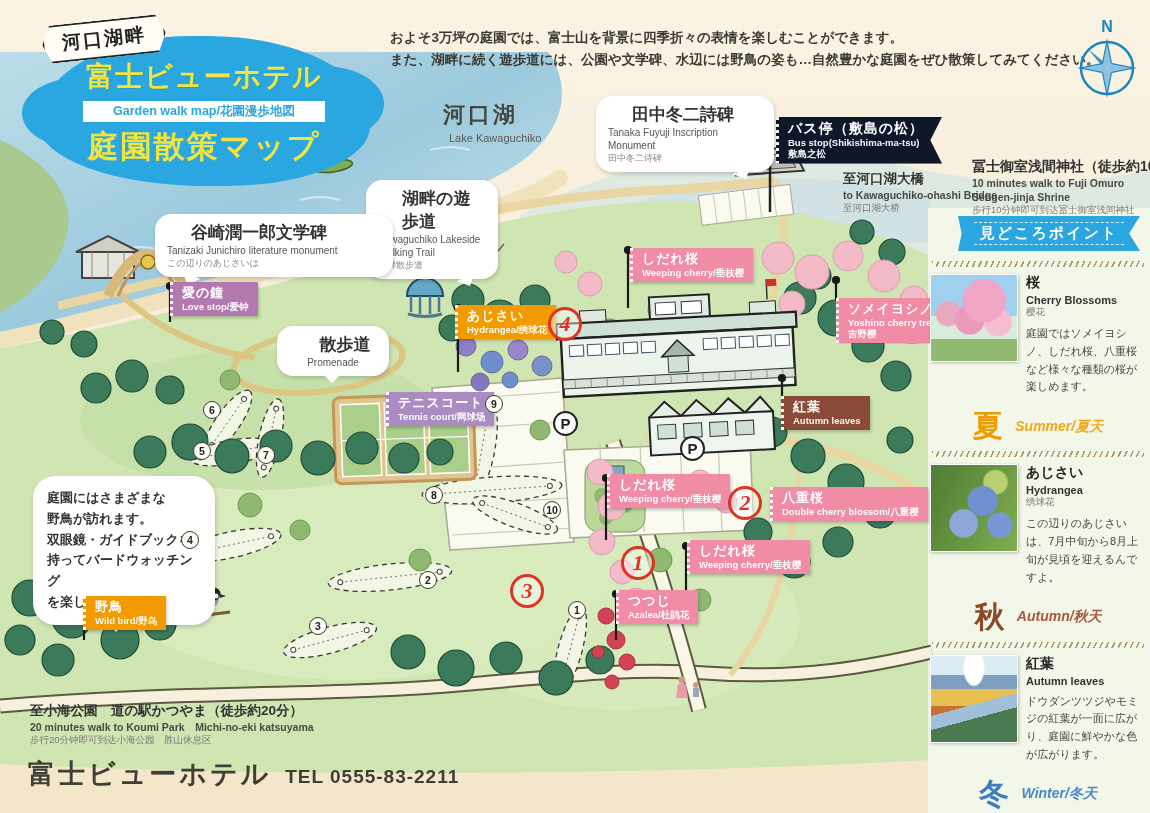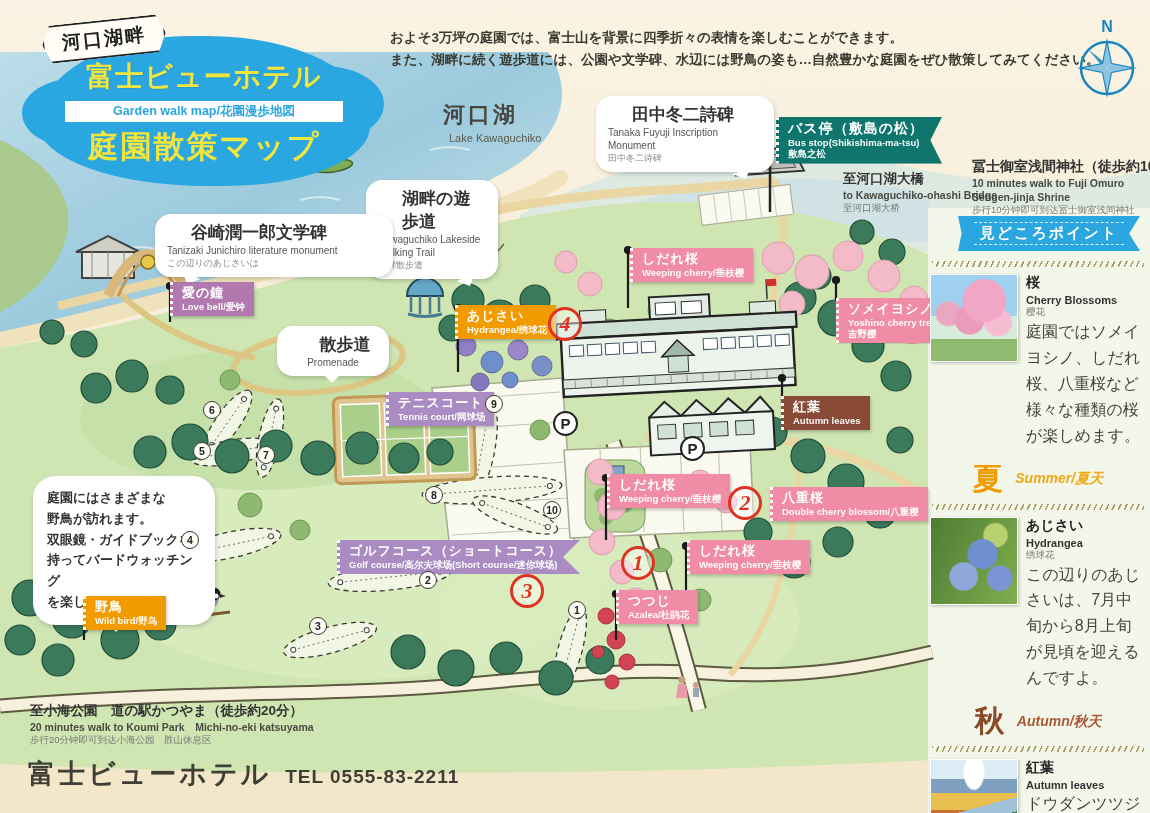--- a/index.html
+++ b/index.html
@@ -15,21 +15,21 @@
   .cloud::before { width:110px; height:70px; left:-16px; top:42px; }
   .cloud::after  { width:120px; height:76px; right:-14px; top:30px; }
   .cloud-inner { position:relative; z-index:2; text-align:center; padding-top:22px; }
   .badge { position:absolute; left:42px; top:20px; z-index:5; background:#fffdf6;
            border:2px solid #222; padding:4px 18px; font-size:19px; font-weight:bold; color:#222;
            transform:rotate(-6deg); clip-path:polygon(7% 0,93% 0,100% 50%,93% 100%,7% 100%,0 50%);
            letter-spacing:2px; }
   .title-main { color:#f2e53e; font-size:28px; font-weight:bold; letter-spacing:1px;
                 text-shadow:1px 1px 0 rgba(0,0,0,.08); }
   .title-band { background:#fff; color:#2aa7e0; font-size:12.5px; font-weight:bold;
-                width:278px; margin:5px auto 4px; padding:2px 0; }
+                width:242px; margin:5px auto 4px; padding:2px 0; }
   .title-sub { color:#f2e53e; font-size:31px; font-weight:bold; letter-spacing:2px; }
 
   .descr { position:absolute; left:390px; top:27px; font-size:13.5px; font-weight:bold;
            color:#3b3a32; line-height:1.65; }
 
   
   .compass { position:absolute; left:1072px; top:18px; width:70px; text-align:center; }
   .compass .n { color:#1a86c0; font-weight:bold; font-size:16px; }
 
   
@@ -54,21 +54,21 @@
   .map-label { position:absolute; color:#fff; padding:3px 9px 4px 9px; line-height:1.2;
                border-left:3px dotted rgba(255,255,255,.95);
                box-shadow:1px 2px 3px rgba(0,0,0,.22); white-space:nowrap; }
   .map-label .jp  { display:block; font-size:13px; font-weight:bold; letter-spacing:1px; }
   .map-label .sub { display:block; font-size:9.5px; font-weight:bold; opacity:.96; }
   .pink   { background:#f08ca6; }
   .orange { background:#f29b00; }
   .purple { background:#aa8cc2; }
   .mauve  { background:#b279ae; }
   .brown  { background:#8a4a38; }
-  .bluefl { background:#0f766e; }
+  .bluefl { background:#0f172a; }
   .ribbon { clip-path:polygon(0 0,100% 0,93% 50%,100% 100%,0 100%); padding-right:18px; }
 
   
   .note { position:absolute; }
   .note .jp { display:block; font-size:13.5px; font-weight:bold; color:#333; }
   .note .jp.big { font-size:15px; }
   .note .en { display:block; font-size:10.5px; font-weight:bold; color:#4a4a42; line-height:1.35; white-space:pre-line; }
   .note .cn { display:block; font-size:9.5px; color:#777; }
 
   
@@ -101,21 +101,21 @@
   .winter .kanji{color:#3f7fc1} .winter .slabel{color:#4a88c8}
   .sb-divider { height:6px; margin:2px 2px 7px;
      background:repeating-linear-gradient(115deg,#ab9a66 0 1.5px,transparent 1.5px 5.5px); }
   .season-row { display:flex; gap:8px; }
   .sb-photo { width:88px; height:88px; flex:0 0 88px; border:1px solid #fff;
               box-shadow:1px 1px 3px rgba(0,0,0,.25); }
   .sb-text { flex:1; }
   .sb-text .hjp { font-size:14px; font-weight:bold; color:#222; }
   .sb-text .hen { font-size:11px; font-weight:bold; color:#333; margin-top:2px; }
   .sb-text .hcn { font-size:9.5px; color:#777; }
-  .sb-text .body { font-size:16px; color:#44443c; line-height:1.62; }
+  .sb-text .body { font-size:11px; color:#44443c; line-height:1.62; margin-top:6px; }
   .ph-spring { background:
      radial-gradient(circle at 62% 30%, #f2a6c6 0 26%, transparent 28%),
      radial-gradient(circle at 45% 52%, #ec9abc 0 22%, transparent 24%),
      radial-gradient(circle at 78% 55%, #f6bcd2 0 16%, transparent 18%),
      radial-gradient(circle at 20% 45%, #e8a8c0 0 14%, transparent 16%),
      linear-gradient(#9fd0f0 0 48%, #d8ecdc 48% 74%, #8fba70 74%); }
   .ph-summer { background:
      radial-gradient(circle at 60% 42%, #6f8fd0 0 20%, transparent 22%),
      radial-gradient(circle at 38% 68%, #8ea8dc 0 17%, transparent 19%),
      radial-gradient(circle at 80% 70%, #7a96d4 0 13%, transparent 15%),
@@ -560,35 +560,31 @@
     <span class="sub">Weeping cherry/垂枝樱</span>
   </div>
   <div class="map-label pink" style="left:770px; top:487px;">
     <span class="jp">八重桜</span>
     <span class="sub">Double cherry blossom/八重樱</span>
   </div>
   <div class="map-label pink" style="left:687px; top:540px;">
     <span class="jp">しだれ桜</span>
     <span class="sub">Weeping cherry/垂枝樱</span>
   </div>
-  <div class="map-label purple ribbon" style="left:337px; top:540px;">
-    <span class="jp">ゴルフコース（ショートコース）</span>
-    <span class="sub">Golf course/高尔夫球场(Short course/迷你球场)</span>
-  </div>
   <div class="map-label pink" style="left:616px; top:590px;">
     <span class="jp">つつじ</span>
     <span class="sub">Azalea/杜鹃花</span>
   </div>
   <div class="map-label orange" style="left:83px; top:596px;">
     <span class="jp">野鳥</span>
     <span class="sub">Wild bird/野鸟</span>
   </div>
   <div class="map-label mauve" style="left:170px; top:282px;">
     <span class="jp">愛の鐘</span>
-    <span class="sub">Love bell/爱钟</span>
+    <span class="sub">Love stop/爱钟</span>
   </div>
 
   <div class="note" style="left:843px; top:170px;">
     <span class="jp">至河口湖大橋</span>
     <span class="en">to Kawaguchiko-ohashi Bridge</span>
     <span class="cn">至河口湖大桥</span>
   </div>
   <div class="note" style="left:972px; top:158px; width:176px;">
     <span class="jp big" style="font-size:14px; white-space:nowrap;">冨士御室浅間神社（徒歩約10分）</span>
     <span class="en">10 minutes walk to Fuji Omuro

